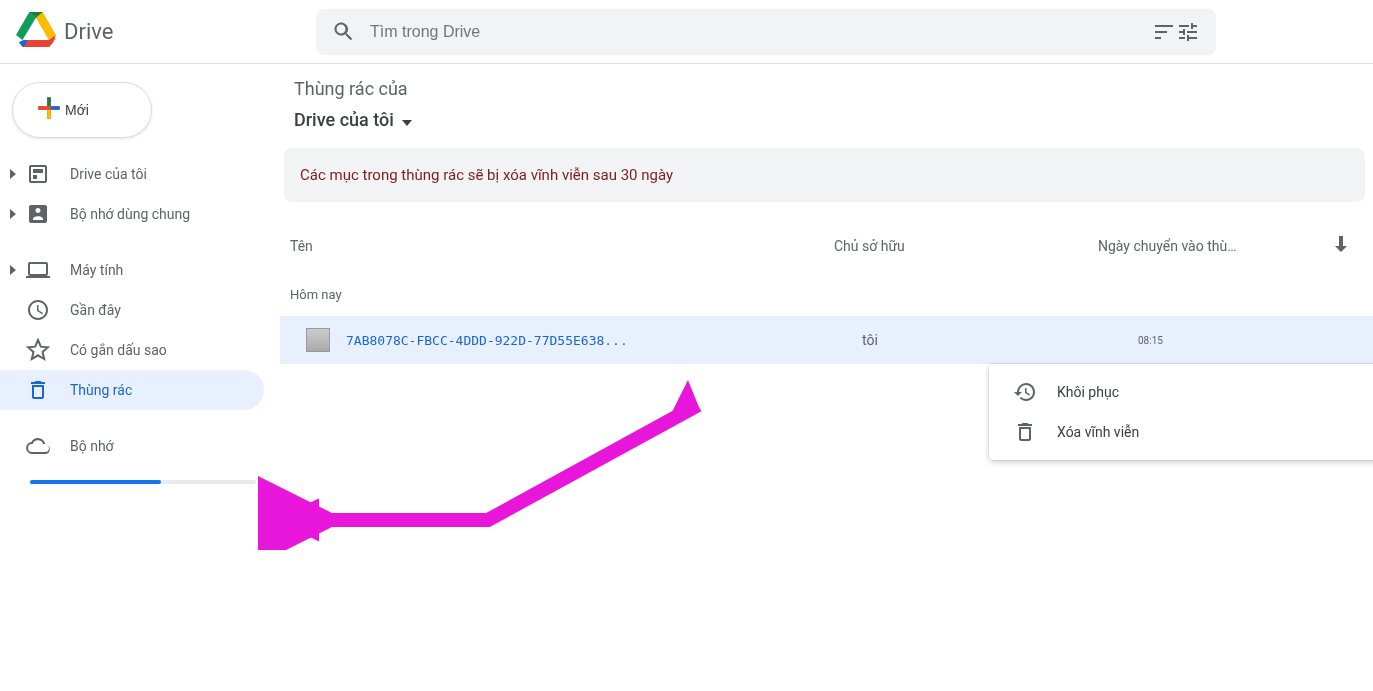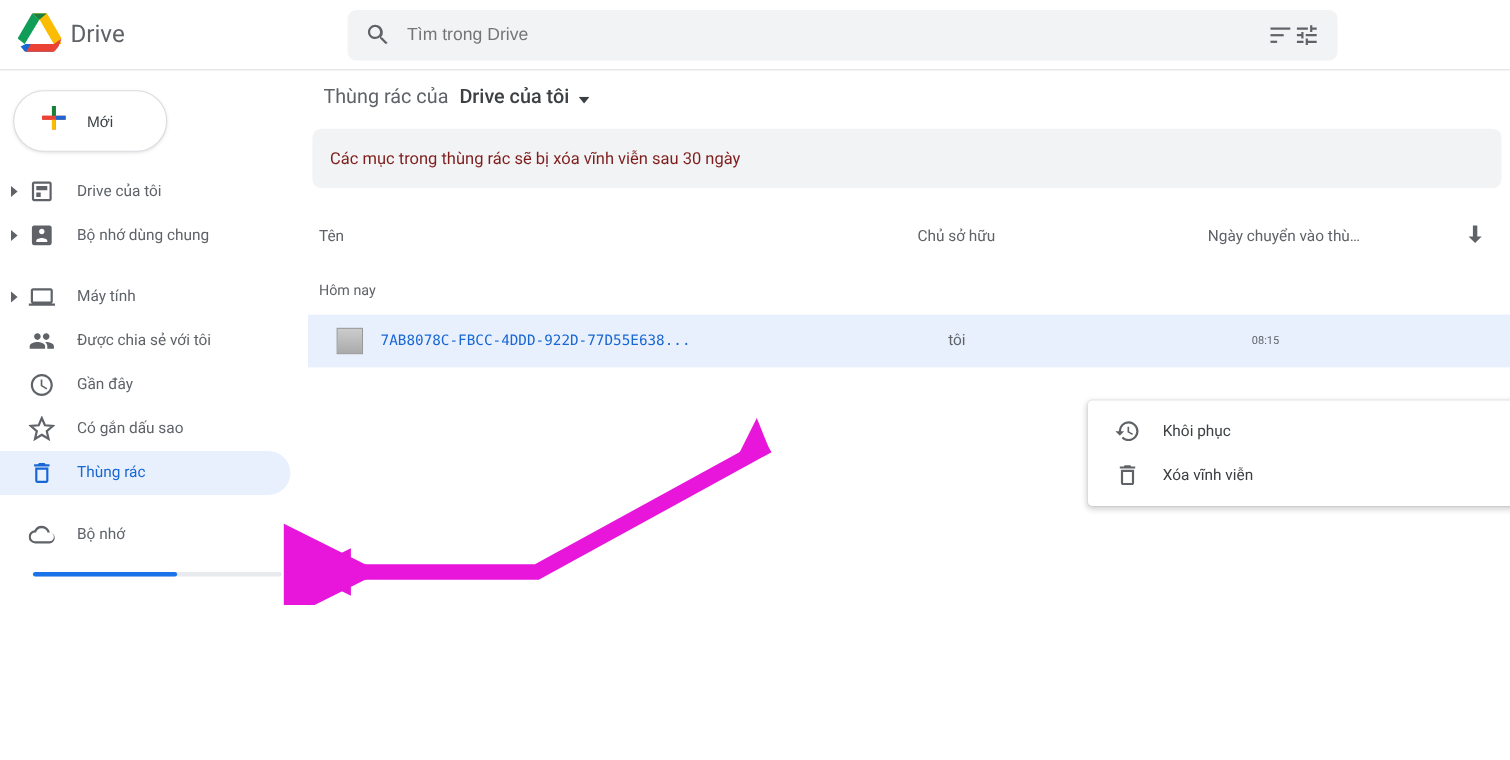--- a/index.html
+++ b/index.html
@@ -54,21 +54,20 @@
   }
   .new-btn {
     margin: 6px 0 16px 12px;
     width: 140px;
     height: 56px;
     border-radius: 28px;
     border: 1px solid #dadce0;
     background: #fff;
     display: flex;
     align-items: center;
-    gap: 14px;
     padding: 0 20px;
     cursor: pointer;
     box-shadow: 0 1px 3px rgba(60,64,67,.15);
   }
   .new-btn .plus { font-size: 30px; line-height: 1; }
   .new-btn .label { font-size: 14px; color: #3c4043; font-weight: 500; }
 
   .nav-list { list-style: none; }
   .nav-item {
     display: flex;
@@ -121,20 +120,21 @@
     padding: 14px 0 0 0;
     position: relative;
   }
   .breadcrumb {
     display: flex;
     align-items: baseline;
     gap: 10px;
     padding: 0 0 18px 14px;
     font-size: 18px;
     color: #5f6368;
+    flex-direction: column;
   }
   .breadcrumb .strong { color: #3c4043; font-weight: 500; cursor: pointer; }
   .breadcrumb .caret { display: inline-block; margin-left: 4px; }
 
   .info-banner {
     margin: 0 8px 18px 4px;
     background: #f1f3f4;
     border-radius: 8px;
     padding: 18px 16px;
     font-size: 15px;
@@ -297,26 +297,20 @@
       </li>
       <li class="nav-gap"></li>
       <li class="nav-item expandable">
         <svg class="icon24" viewBox="0 0 24 24" fill="currentColor">
             <path d="M20 18c1.1 0 2-.9 2-2V6c0-1.1-.9-2-2-2H4c-1.1 0-2 .9-2 2v10c0 1.1.9 2 2 2H0v2h24v-2h-4zM4 6h16v10H4V6z"></path>
           </svg>
         <span class="nav-label">Máy tính</span>
       </li>
       <li class="nav-item">
         <svg class="icon24" viewBox="0 0 24 24" fill="currentColor">
-            <path d="M16 11c1.66 0 3-1.34 3-3s-1.34-3-3-3-3 1.34-3 3 1.34 3 3 3zm-8 0c1.66 0 3-1.34 3-3S9.66 5 8 5 5 6.34 5 8s1.34 3 3 3zm0 2c-2.33 0-7 1.17-7 3.5V19h14v-2.5c0-2.33-4.67-3.5-7-3.5zm8 0c-.29 0-.62.02-.97.05 1.16.84 1.97 1.97 1.97 3.45V19h6v-2.5c0-2.33-4.67-3.5-7-3.5z"></path>
-          </svg>
-        <span class="nav-label">Được chia sẻ với tôi</span>
-      </li>
-      <li class="nav-item">
-        <svg class="icon24" viewBox="0 0 24 24" fill="currentColor">
             <path d="M12 2C6.48 2 2 6.48 2 12s4.48 10 10 10 10-4.48 10-10S17.52 2 12 2zm0 18c-4.41 0-8-3.59-8-8s3.59-8 8-8 8 3.59 8 8-3.59 8-8 8zm.5-13H11v6l5.25 3.15.75-1.23-4.5-2.67V7z"></path>
           </svg>
         <span class="nav-label">Gần đây</span>
       </li>
       <li class="nav-item">
         <svg class="icon24" viewBox="0 0 24 24" fill="currentColor">
             <path d="M12 17.27L18.18 21l-1.64-7.03L22 9.24l-7.19-.61L12 2 9.19 8.63 2 9.24l5.46 4.73L5.82 21z" fill="none" stroke="currentColor" stroke-width="2"></path>
           </svg>
         <span class="nav-label">Có gắn dấu sao</span>
       </li>

